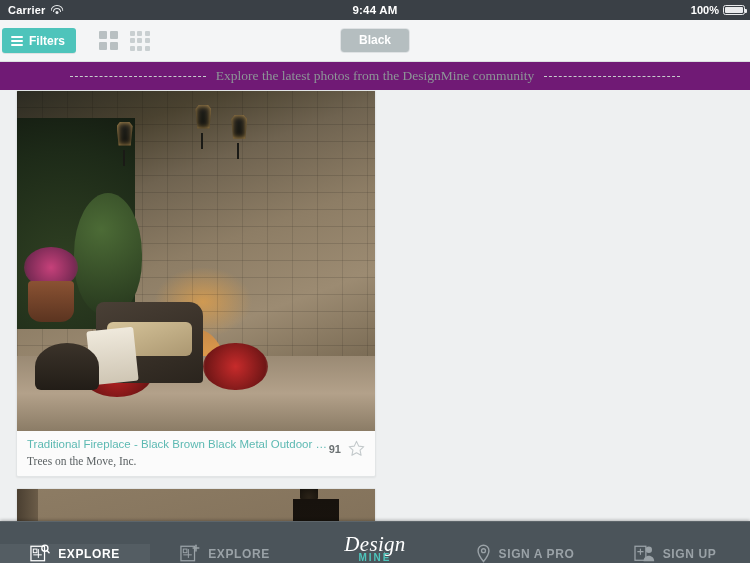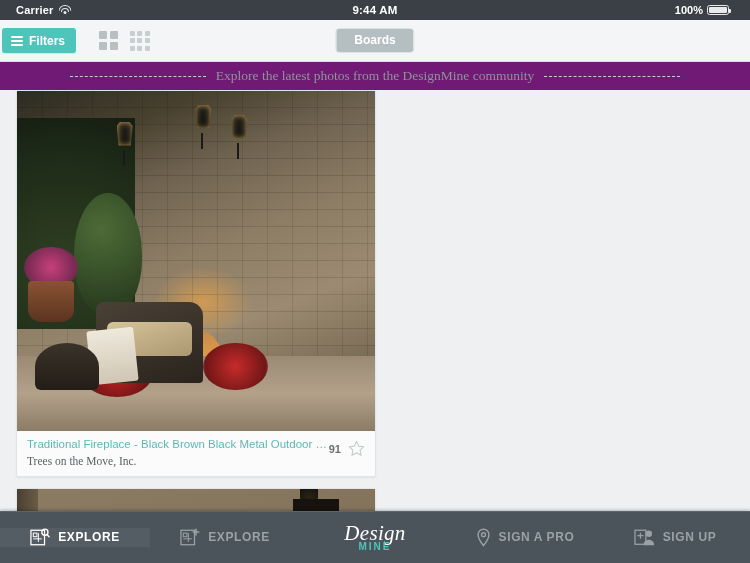--- a/index.html
+++ b/index.html
@@ -10,41 +10,41 @@
     background: #eef0f1;
   }
   #app { position: relative; width: 750px; height: 563px; overflow: hidden; }
 
   
   .statusbar {
     height: 20px; background: #3a4046; color: #ffffff;
     display: flex; align-items: center; position: relative;
     font-size: 11px; font-weight: bold;
   }
-  .sb-left { display: flex; align-items: center; gap: 5px; padding-left: 16px; }
+  .sb-left { display: flex; align-items: center; gap: 5px; padding-left: 8px; }
   .sb-carrier { letter-spacing: .2px; }
   .wifi-icon { display: inline-block; width: 13px; height: 10px; position: relative; }
   .wifi-icon i {
     position: absolute; left: 50%; transform: translateX(-50%);
     border: 1.6px solid #e8eaec; border-bottom: none;
     border-radius: 50% 50% 0 0 / 100% 100% 0 0;
   }
   .wifi-icon i:nth-child(1) { width: 13px; height: 6px; top: 0; }
   .wifi-icon i:nth-child(2) { width: 8px; height: 4px; top: 2.5px; }
   .wifi-icon i:nth-child(3) {
     width: 3px; height: 3px; top: 6px; border-radius: 50%;
     background: #e8eaec; border: none;
   }
   .sb-center {
     position: absolute; left: 0; right: 0; text-align: center;
     font-size: 11.5px; letter-spacing: .2px;
   }
   .sb-right {
     margin-left: auto; display: flex; align-items: center;
-    gap: 4px; padding-right: 21px;
+    gap: 4px; padding-right: 5px;
   }
   .batt {
     width: 22px; height: 10px; border: 1.3px solid #e8eaec;
     border-radius: 2.5px; position: relative; padding: 1px;
   }
   .batt::after {
     content: ""; position: absolute; right: -3.3px; top: 3px;
     width: 2px; height: 4px; background: #e8eaec; border-radius: 0 1px 1px 0;
   }
   .batt i { display: block; height: 100%; width: 100%; background: #e8eaec; border-radius: 1px; }
@@ -124,22 +124,22 @@
   .sub {
     font-family: "Liberation Serif", serif;
     font-size: 11.5px; color: #5c6264;
     white-space: nowrap; overflow: hidden; text-overflow: ellipsis;
   }
   .fav { display: flex; align-items: center; gap: 7px; padding-top: 2px; }
   .fav .count { font-size: 11px; font-weight: bold; color: #6a7072; }
 
   
   .tabbar {
-    position: absolute; left: 0; right: 0; bottom: 0; height: 52px;
-    background: #4b545a; display: flex; align-items: center;
+    position: absolute; left: 0; right: 0; bottom: 0; height: 42px;
+    background: #4b545a; display: flex; align-items: flex-end;
     box-shadow: 0 -1px 3px rgba(0,0,0,.25);
   }
   .tabbar::before {
     content:""; position:absolute; left:0; right:0; top:0; height:1px;
     background: rgba(255,255,255,.10);
   }
   .tab {
     flex: 1; display: flex; align-items: center; justify-content: center;
     gap: 8px; color: #9aa2a7; font-size: 12px; font-weight: bold;
     letter-spacing: .6px; cursor: pointer;
@@ -263,21 +263,21 @@
           <i></i>
           <i></i>
           <i></i>
           <i></i>
           <i></i>
           <i></i>
       </span>
     </div>
 
     <div class="seg">
-      <div class="on">Boards</div>
+      <div class="on">Black</div>
     </div>
 
   </div>
 
   <div class="banner">
     <span class="dash"></span>
     <span class="txt">Explore the latest photos from the DesignMine community</span>
     <span class="dash"></span>
   </div>
 

